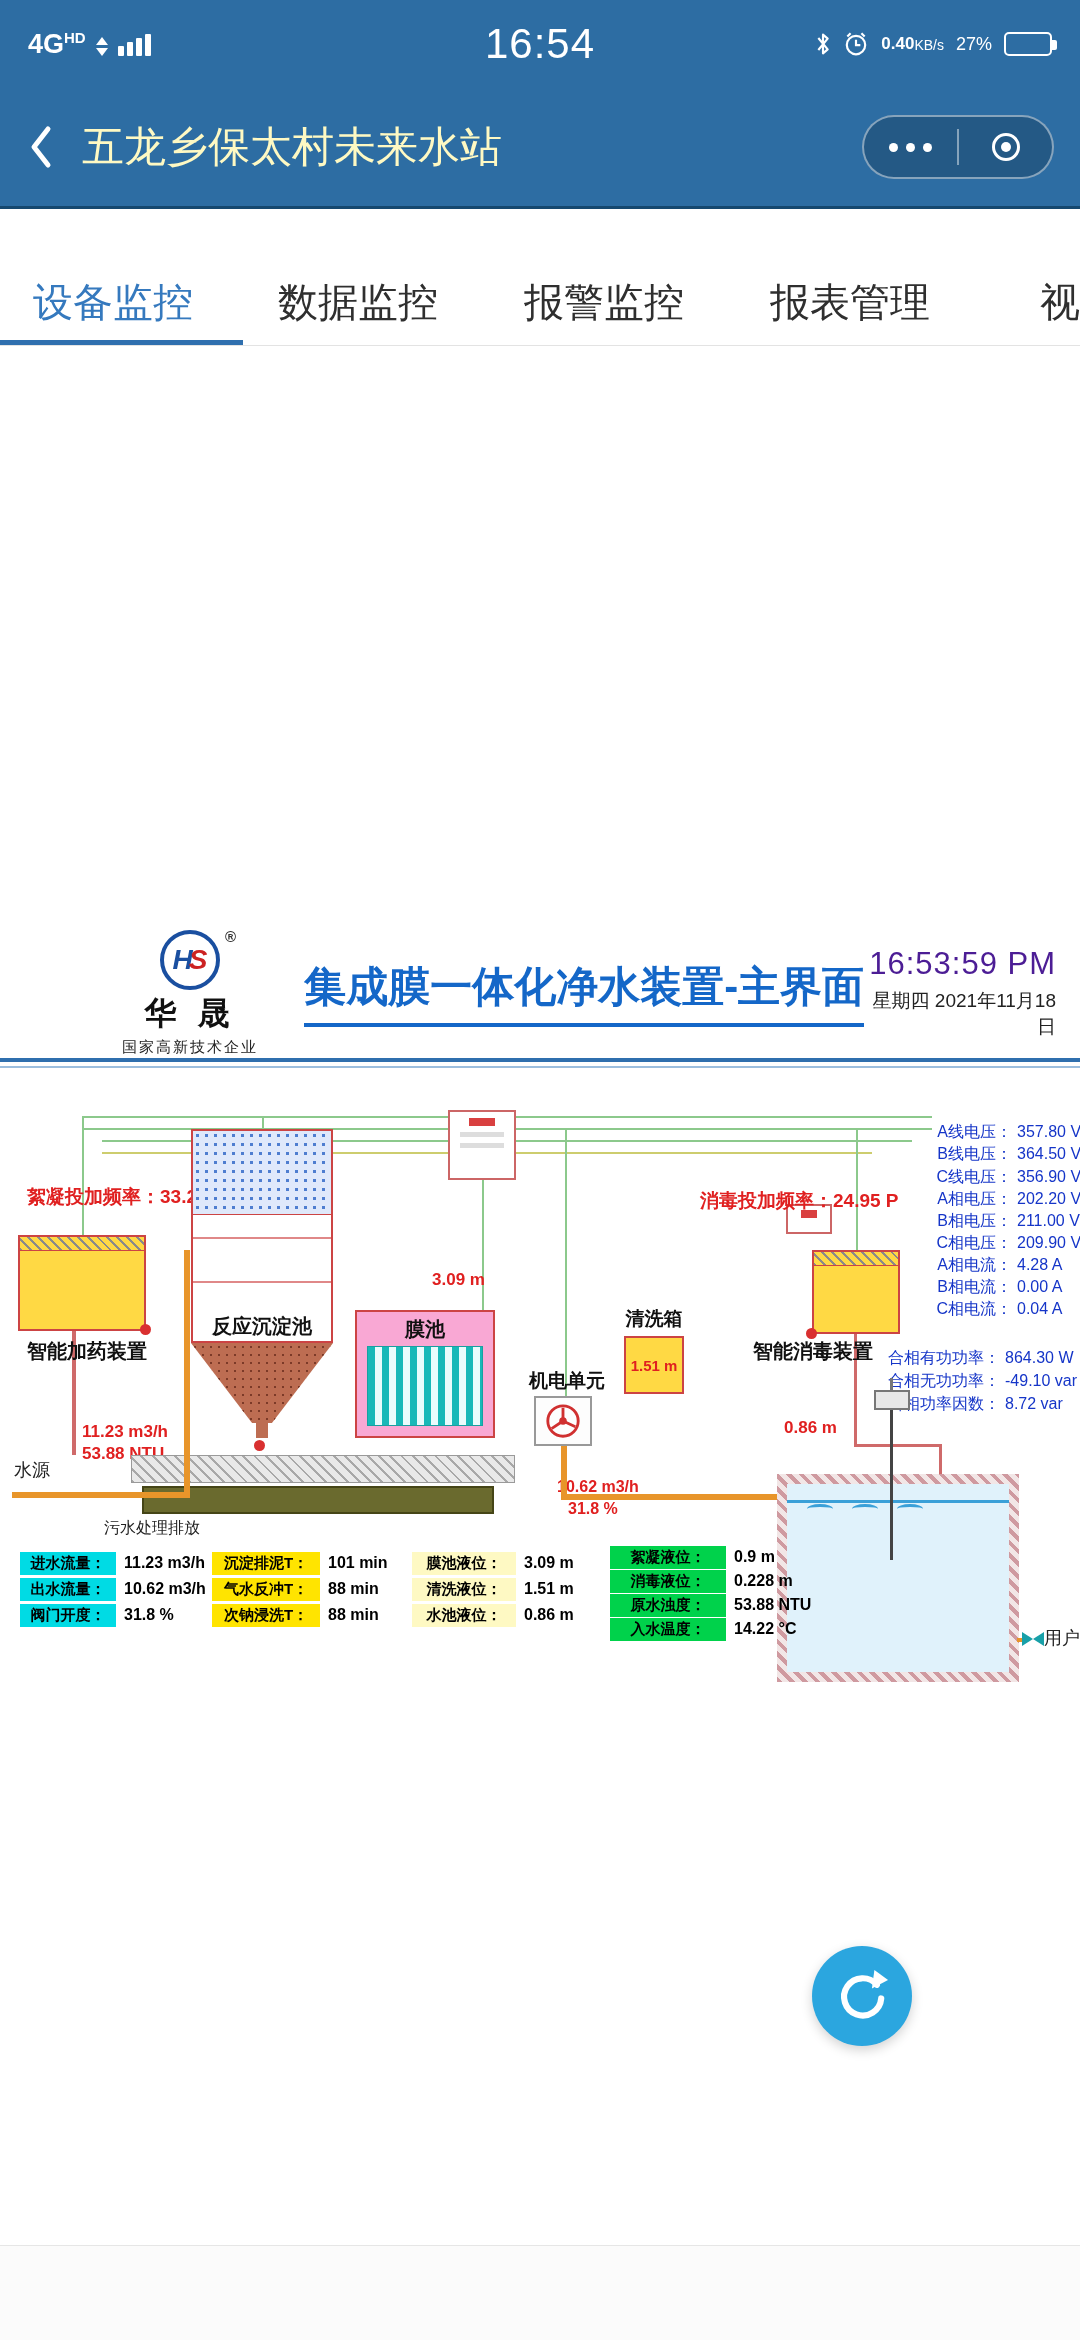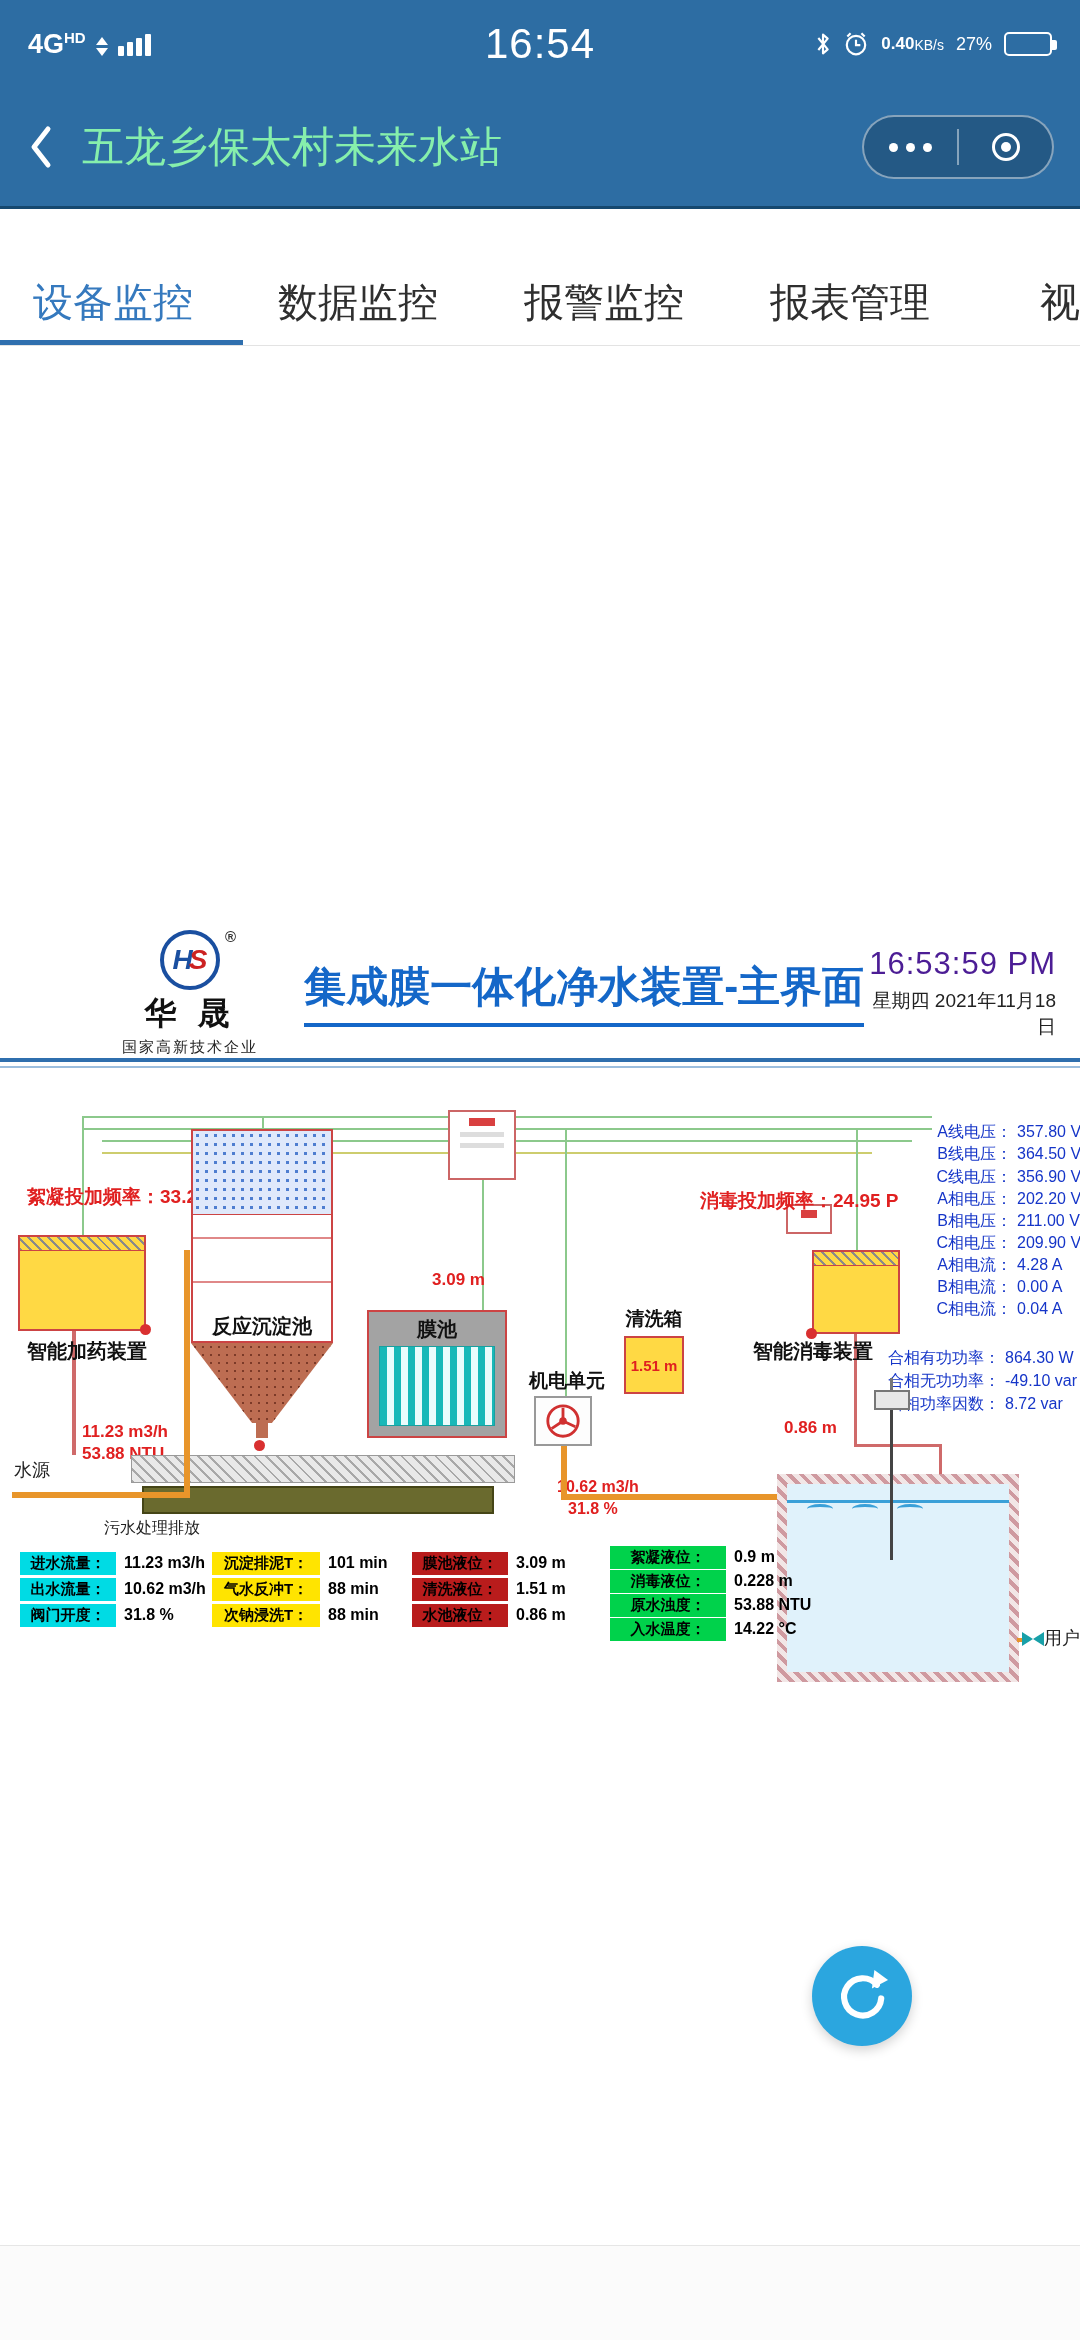--- a/index.html
+++ b/index.html
@@ -24,21 +24,21 @@
   .speed .v{font-size:17px;font-weight:bold;}
   .speed .u{font-size:14px;}
   .pct{font-size:18px;}
   .batt{position:relative;width:48px;height:24px;border:2px solid #fff;border-radius:5px;padding:2px;}
   .batt .fill{height:100%;width:27%;background:#fff;border-radius:2px;}
   .batt::after{content:"";position:absolute;right:-7px;top:6px;width:5px;height:10px;background:#fff;border-radius:0 2px 2px 0;}
 
   
   .navbar{position:absolute;left:0;top:88px;width:1080px;height:118px;background:#2d6da3;
     display:flex;align-items:center;padding:0 26px;}
-  .nav-title{font-size:42px;font-weight:400;color:#86efac;margin:0 0 0 28px;white-space:nowrap;}
+  .nav-title{font-size:42px;font-weight:400;color:#fef9c3;margin:0 0 0 28px;white-space:nowrap;}
   .capsule{margin-left:auto;width:192px;height:64px;border-radius:32px;background:rgba(0,0,0,0.18);
     border:2px solid rgba(255,255,255,0.45);display:flex;align-items:center;}
   .cap-more{flex:1;display:flex;justify-content:center;gap:8px;}
   .cap-more i{width:9px;height:9px;border-radius:50%;background:#fff;}
   .cap-div{width:2px;height:36px;background:rgba(255,255,255,0.45);}
   .cap-exit{flex:1;display:flex;justify-content:center;}
   .ring{position:relative;width:28px;height:28px;border:3px solid #fff;border-radius:50%;}
   .ring::after{content:"";position:absolute;left:50%;top:50%;width:10px;height:10px;margin:-5px 0 0 -5px;border-radius:50%;background:#fff;}
 
   
@@ -84,21 +84,21 @@
   .cab .mk{display:block;margin:6px auto 0;width:70%;height:5px;background:#ddd;}
   .cab .mr{display:block;margin:6px auto 0;width:40%;height:8px;background:#d94040;}
   .reactor{position:absolute;left:179px;top:29px;width:142px;height:214px;border:2px solid #cc4444;background:#fff;}
   .speckle{position:absolute;left:0;top:0;right:0;height:84px;background-color:#dfe9fb;
     background-image:radial-gradient(#4e7ed0 1.6px,rgba(0,0,0,0) 1.6px);background-size:9px 9px;border-bottom:1px solid #cc4444;}
   .rline{position:absolute;left:0;right:0;height:2px;background:#e08888;}
   .funnel{position:absolute;left:179px;top:243px;width:142px;height:80px;
     background-color:#bd6d52;background-image:radial-gradient(#7c3a28 1.5px,rgba(0,0,0,0) 1.5px);background-size:8px 8px;
     clip-path:polygon(0 0,100% 0,57% 100%,43% 100%);}
   .stem{position:absolute;left:244px;top:322px;width:12px;height:16px;background:#bd6d52;}
-  .membrane{position:absolute;left:343px;top:210px;width:140px;height:128px;border:2px solid #cc4444;background:#a3a3a3;margin-left:12px;}
+  .membrane{position:absolute;left:343px;top:210px;width:140px;height:128px;border:2px solid #cc4444;background:#f9a8d4;}
   .stripes{position:absolute;left:10px;right:10px;top:34px;bottom:10px;
     background:repeating-linear-gradient(90deg,#19b8b8 0 7px,#eafcfc 7px 14px);border:1px solid #19a0a0;}
   .memlbl{position:absolute;left:0;right:0;top:4px;text-align:center;font-size:20px;font-weight:bold;color:#111;}
   .fanbox{position:absolute;left:522px;top:296px;width:58px;height:50px;border:2px solid #999;background:#fdfdfd;
     display:flex;align-items:center;justify-content:center;}
   .platform{position:absolute;left:119px;top:355px;width:384px;height:28px;border:1px solid #9a9a9a;
     background:repeating-linear-gradient(45deg,#a8a8a8 0 2px,#e9e9e9 2px 8px);}
   .trough{position:absolute;left:130px;top:386px;width:352px;height:28px;background:#6a6a2e;border:2px solid #454517;}
   .pool{position:absolute;left:765px;top:374px;width:242px;height:208px;
     background:repeating-linear-gradient(45deg,#cf9aa0 0 4px,#f2e6e6 4px 9px);}
@@ -111,21 +111,21 @@
   .erow{position:absolute;left:900px;width:170px;white-space:nowrap;font-size:16px;color:#1535c8;}
   .erow .el{display:inline-block;width:100px;text-align:right;}
   .erow .ev{margin-left:5px;}
   .prow{position:absolute;left:828px;width:242px;white-space:nowrap;font-size:16px;color:#1535c8;}
   .prow .el{display:inline-block;width:160px;text-align:right;}
   .prow .ev{margin-left:5px;}
   .trow{position:absolute;white-space:nowrap;font-size:16px;}
   .chip{display:inline-block;padding:2px 4px;font-weight:bold;font-size:15px;color:#000;text-align:center;}
   .chip.c{background:#00dbe4;width:96px;}
   .chip.yl{background:#ffe400;width:108px;}
-  .chip.m{background:#b91c1c;width:96px;}
+  .chip.m{background:#fef9c3;width:104px;}
   .chip.g{background:#00d24b;width:116px;}
   .tval{margin-left:8px;font-weight:bold;color:#000;}
 
   
   .refresh{position:absolute;left:812px;top:1946px;width:100px;height:100px;border-radius:50%;
     background:#2ba6df;border:none;cursor:pointer;display:flex;align-items:center;justify-content:center;
     box-shadow:0 4px 12px rgba(0,0,0,0.18);}
   .bottomnav{position:absolute;left:0;top:2245px;width:1080px;height:95px;background:#fbfbfb;border-top:1px solid #e6e6e6;}
 </style>
 </head>

